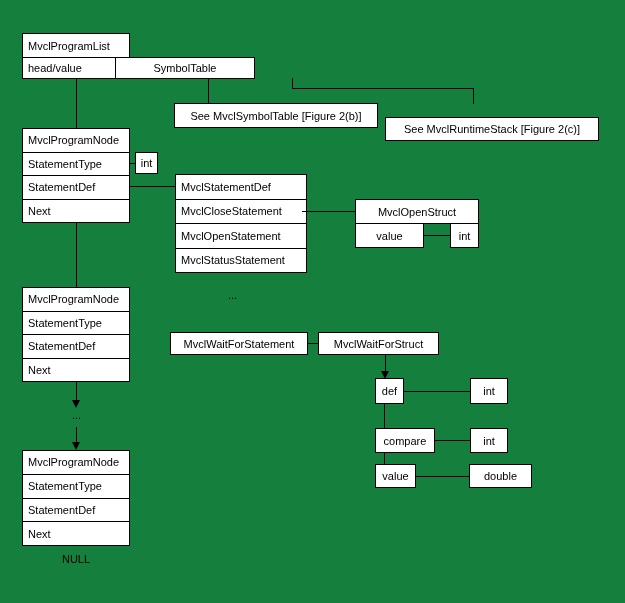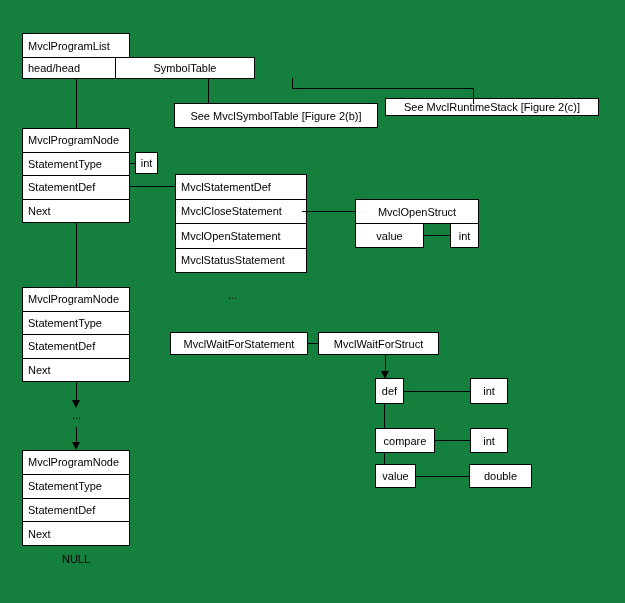--- a/index.html
+++ b/index.html
@@ -30,25 +30,25 @@
     border-top:8px solid #000;
   }
   .txt { position:absolute; text-align:center; white-space:nowrap; }
 </style>
 </head>
 <body>
 
 <div class="canvas">
 
   <div class="box pad" style="left:22px;top:33px;width:108px;height:25px">MvclProgramList</div>
-  <div class="box pad" style="left:22px;top:57px;width:94px;height:22px">head/head</div>
+  <div class="box pad" style="left:22px;top:57px;width:94px;height:22px">head/value</div>
   <div class="box center" style="left:115px;top:57px;width:140px;height:22px">SymbolTable</div>
 
   <div class="box center" style="left:174px;top:103px;width:204px;height:25px">See MvclSymbolTable [Figure 2(b)]</div>
-  <div class="box center" style="left:385px;top:98px;width:214px;height:18px">See MvclRuntimeStack [Figure 2(c)]</div>
+  <div class="box center" style="left:385px;top:117px;width:214px;height:24px">See MvclRuntimeStack [Figure 2(c)]</div>
 
   <div class="line" style="left:76px;top:78px;width:1px;height:50px"></div>
   <div class="line" style="left:208px;top:78px;width:1px;height:25px"></div>
   <div class="line" style="left:292px;top:78px;width:1px;height:11px"></div>
   <div class="line" style="left:292px;top:88px;width:182px;height:1px"></div>
   <div class="line" style="left:473px;top:88px;width:1px;height:16px"></div>
 
   <div class="node" style="left:22px;top:128px;width:108px;height:95px">
     <div class="row">MvclProgramNode</div>
     <div class="row">StatementType</div>

